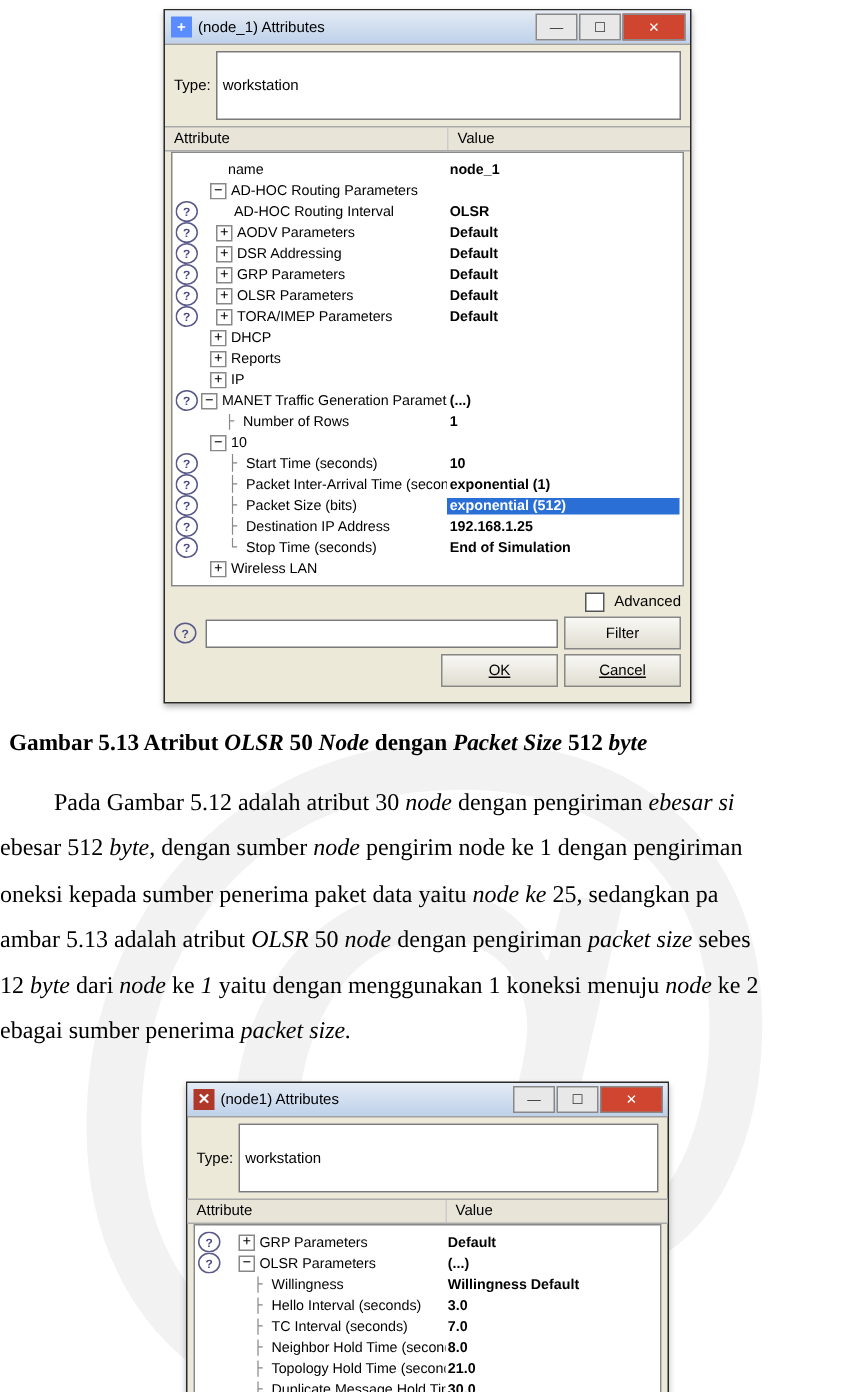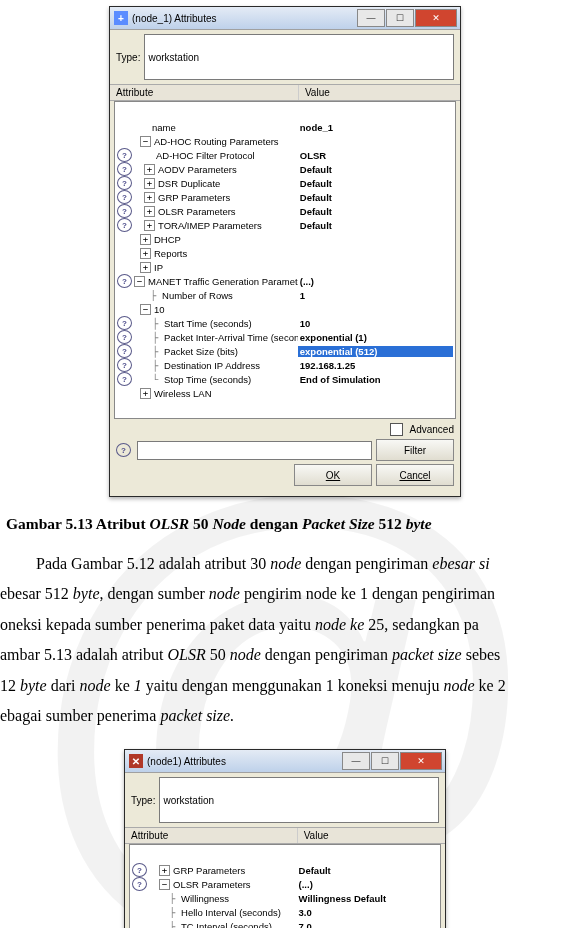--- a/index.html
+++ b/index.html
@@ -92,21 +92,21 @@
   .hdrrow .c1, .hdrrow .c2 {
     padding: 2px 6px;
     border-right: 1px solid #ccc;
   }
   .hdrrow .c1 { flex: 1.18; }
   .hdrrow .c2 { flex: 1; border-right: none; }
   .tree {
     background: #fff;
     border: 1px solid #888;
     margin: 0 4px;
-    padding: 18px 0;
+    padding: 4px 0;
     max-height: 290px;
     overflow: hidden;
   }
   .tree2 { max-height: 200px; }
   .row {
     display: flex;
     align-items: center;
     font-size: 9.5px;
     padding: 0 2px;
     height: 14px;
@@ -233,39 +233,39 @@
             <span class="indent" style="width: 8px;"></span>
             <span class="exp">−</span>
             <span>AD-HOC Routing Parameters</span>
           </div>
           <div class="valcell"></div>
         </div>
         <div class="row">
           <div class="attrcell">
             <span class="iconq">?</span>
             <span class="indent" style="width: 22px;"></span>
-            <span>AD-HOC Filter Protocol</span>
+            <span>AD-HOC Routing Interval</span>
           </div>
           <div class="valcell">OLSR</div>
         </div>
         <div class="row">
           <div class="attrcell">
             <span class="iconq">?</span>
             <span class="indent" style="width: 10px;"></span>
             <span class="exp">+</span>
             <span>AODV Parameters</span>
           </div>
           <div class="valcell">Default</div>
         </div>
         <div class="row">
           <div class="attrcell">
             <span class="iconq">?</span>
             <span class="indent" style="width: 10px;"></span>
             <span class="exp">+</span>
-            <span>DSR Duplicate</span>
+            <span>DSR Addressing</span>
           </div>
           <div class="valcell">Default</div>
         </div>
         <div class="row">
           <div class="attrcell">
             <span class="iconq">?</span>
             <span class="indent" style="width: 10px;"></span>
             <span class="exp">+</span>
             <span>GRP Parameters</span>
           </div>

